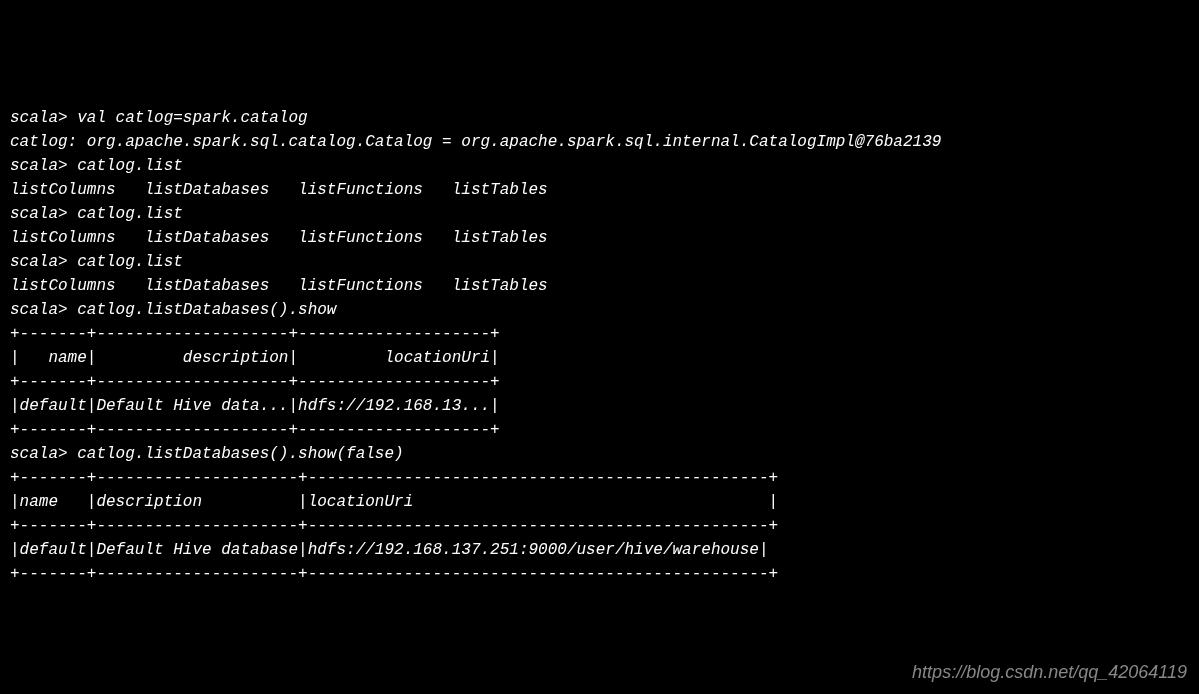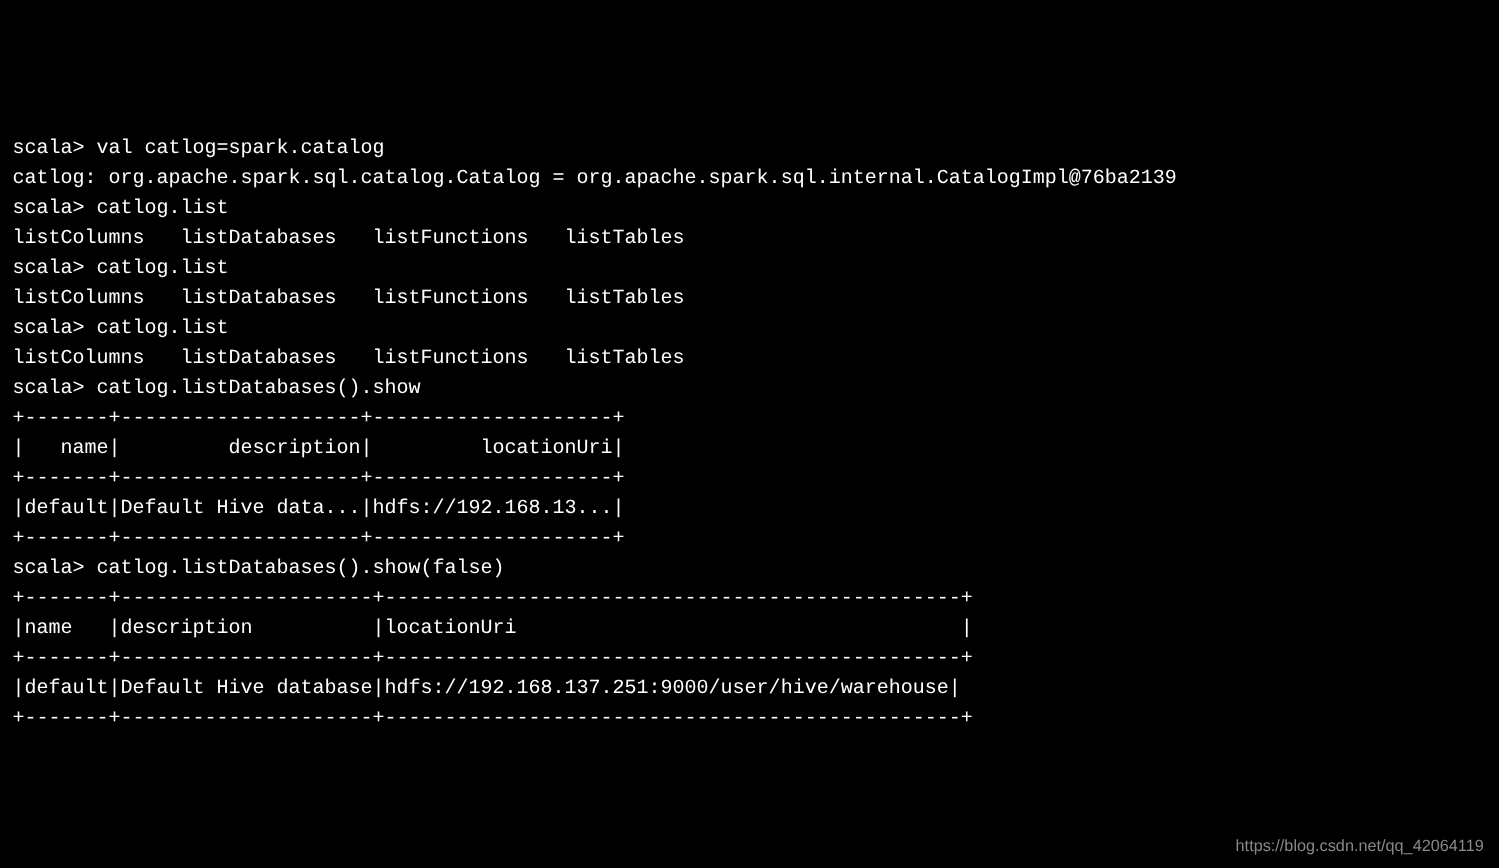--- a/index.html
+++ b/index.html
@@ -1,18 +1,19 @@
 <!DOCTYPE html>
 <html><head>
   <meta charset="utf-8">
   <style>
     * {
       margin: 0;
       padding: 0;
       box-sizing: border-box;
+      font-style: italic;
     }
     body {
       background: #000000;
       color: #ffffff;
       font-family: "Consolas", "Monaco", "Courier New", monospace;
       font-size: 16px;
       line-height: 1.5;
       padding: 10px;
       width: 1199px;
       height: 694px;
@@ -24,21 +25,21 @@
       white-space: pre;
     }
     .line {
       display: block;
     }
     .watermark {
       position: absolute;
       bottom: 8px;
       right: 12px;
       color: #888888;
-      font-size: 13px;
+      font-size: 18px;
       font-family: Arial, sans-serif;
       white-space: nowrap;
     }
   </style>
 </head>
 <body>
 
 
 
 <div class="terminal"><span class="line">scala&gt; val catlog=spark.catalog</span><span class="line">catlog: org.apache.spark.sql.catalog.Catalog = org.apache.spark.sql.internal.CatalogImpl@76ba2139</span><span class="line"></span><span class="line">scala&gt; catlog.list</span><span class="line">listColumns   listDatabases   listFunctions   listTables</span><span class="line"></span><span class="line">scala&gt; catlog.list</span><span class="line">listColumns   listDatabases   listFunctions   listTables</span><span class="line"></span><span class="line">scala&gt; catlog.list</span><span class="line">listColumns   listDatabases   listFunctions   listTables</span><span class="line"></span><span class="line">scala&gt; catlog.listDatabases().show</span><span class="line">+-------+--------------------+--------------------+</span><span class="line">|   name|         description|         locationUri|</span><span class="line">+-------+--------------------+--------------------+</span><span class="line">|default|Default Hive data...|hdfs://192.168.13...|</span><span class="line">+-------+--------------------+--------------------+</span><span class="line"></span><span class="line"></span><span class="line">scala&gt; catlog.listDatabases().show(false)</span><span class="line">+-------+---------------------+------------------------------------------------+</span><span class="line">|name   |description          |locationUri                                     |</span><span class="line">+-------+---------------------+------------------------------------------------+</span><span class="line">|default|Default Hive database|hdfs://192.168.137.251:9000/user/hive/warehouse|</span><span class="line">+-------+---------------------+------------------------------------------------+</span></div>

